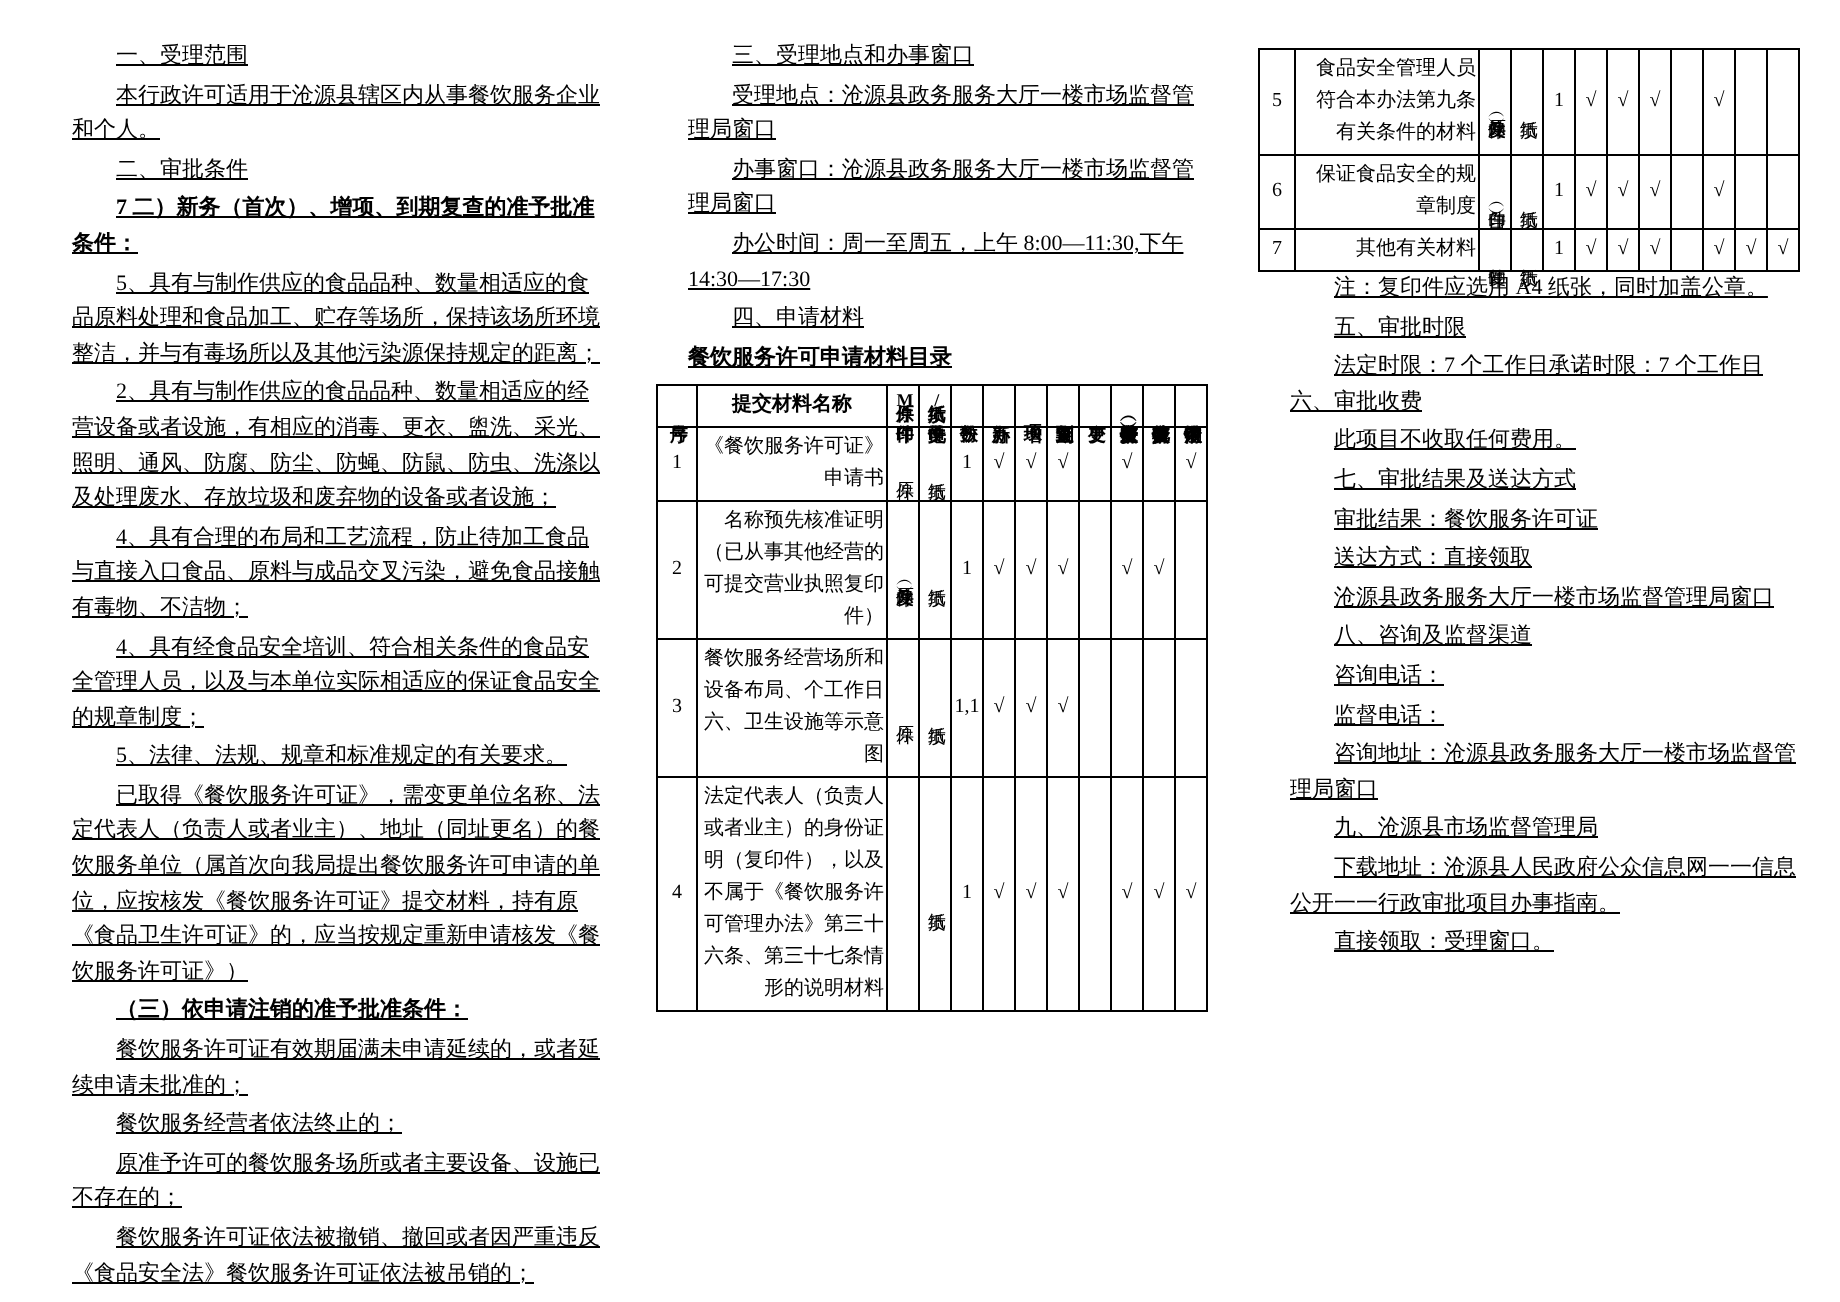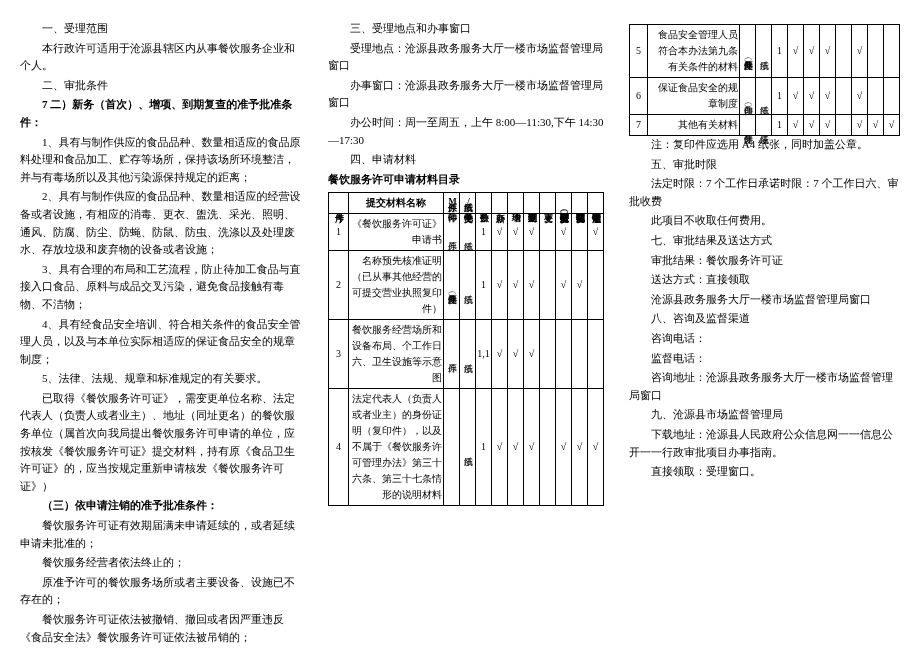--- a/index.html
+++ b/index.html
@@ -16,22 +16,23 @@
     display: flex;
     gap: 25px;
   }
   .col {
     flex: 1;
   }
   .col1 { flex: 1.1; }
   .col2 { flex: 1.0; }
   .col3 { flex: 1.0; }
   p {
-    margin: 0 0 2px 0;
+    margin: 0 0 2px 16px;
     text-indent: 2em;
+    text-decoration: underline;
   }
   .bold { font-weight: bold; }
   table {
     border-collapse: collapse;
     width: 100%;
     table-layout: fixed;
     font-size: 10px;
     margin-top: 4px;
   }
   th, td {
@@ -57,23 +58,23 @@
 </head>
 <body>
 
 <div class="columns">
 
   <div class="col col1">
     <p>一、受理范围</p>
     <p>本行政许可适用于沧源县辖区内从事餐饮服务企业和个人。</p>
     <p>二、审批条件</p>
     <p class="bold">7 二）新务（首次）、增项、到期复查的准予批准条件：</p>
-    <p>1、具有与制作供应的食品品种、数量相适应的食品原料处理和食品加工、贮存等场所，保持该场所环境整洁，并与有毒场所以及其他污染源保持规定的距离；</p>
+    <p>5、具有与制作供应的食品品种、数量相适应的食品原料处理和食品加工、贮存等场所，保持该场所环境整洁，并与有毒场所以及其他污染源保持规定的距离；</p>
     <p>2、具有与制作供应的食品品种、数量相适应的经营设备或者设施，有相应的消毒、更衣、盥洗、采光、照明、通风、防腐、防尘、防蝇、防鼠、防虫、洗涤以及处理废水、存放垃圾和废弃物的设备或者设施；</p>
-    <p>3、具有合理的布局和工艺流程，防止待加工食品与直接入口食品、原料与成品交叉污染，避免食品接触有毒物、不洁物；</p>
+    <p>4、具有合理的布局和工艺流程，防止待加工食品与直接入口食品、原料与成品交叉污染，避免食品接触有毒物、不洁物；</p>
     <p>4、具有经食品安全培训、符合相关条件的食品安全管理人员，以及与本单位实际相适应的保证食品安全的规章制度；</p>
     <p>5、法律、法规、规章和标准规定的有关要求。</p>
     <p>已取得《餐饮服务许可证》，需变更单位名称、法定代表人（负责人或者业主）、地址（同址更名）的餐饮服务单位（属首次向我局提出餐饮服务许可申请的单位，应按核发《餐饮服务许可证》提交材料，持有原《食品卫生许可证》的，应当按规定重新申请核发《餐饮服务许可证》）</p>
     <p class="bold">（三）依申请注销的准予批准条件：</p>
     <p>餐饮服务许可证有效期届满未申请延续的，或者延续申请未批准的；</p>
     <p>餐饮服务经营者依法终止的；</p>
     <p>原准予许可的餐饮服务场所或者主要设备、设施已不存在的；</p>
     <p>餐饮服务许可证依法被撤销、撤回或者因严重违反《食品安全法》餐饮服务许可证依法被吊销的；</p>
 
   </div>

